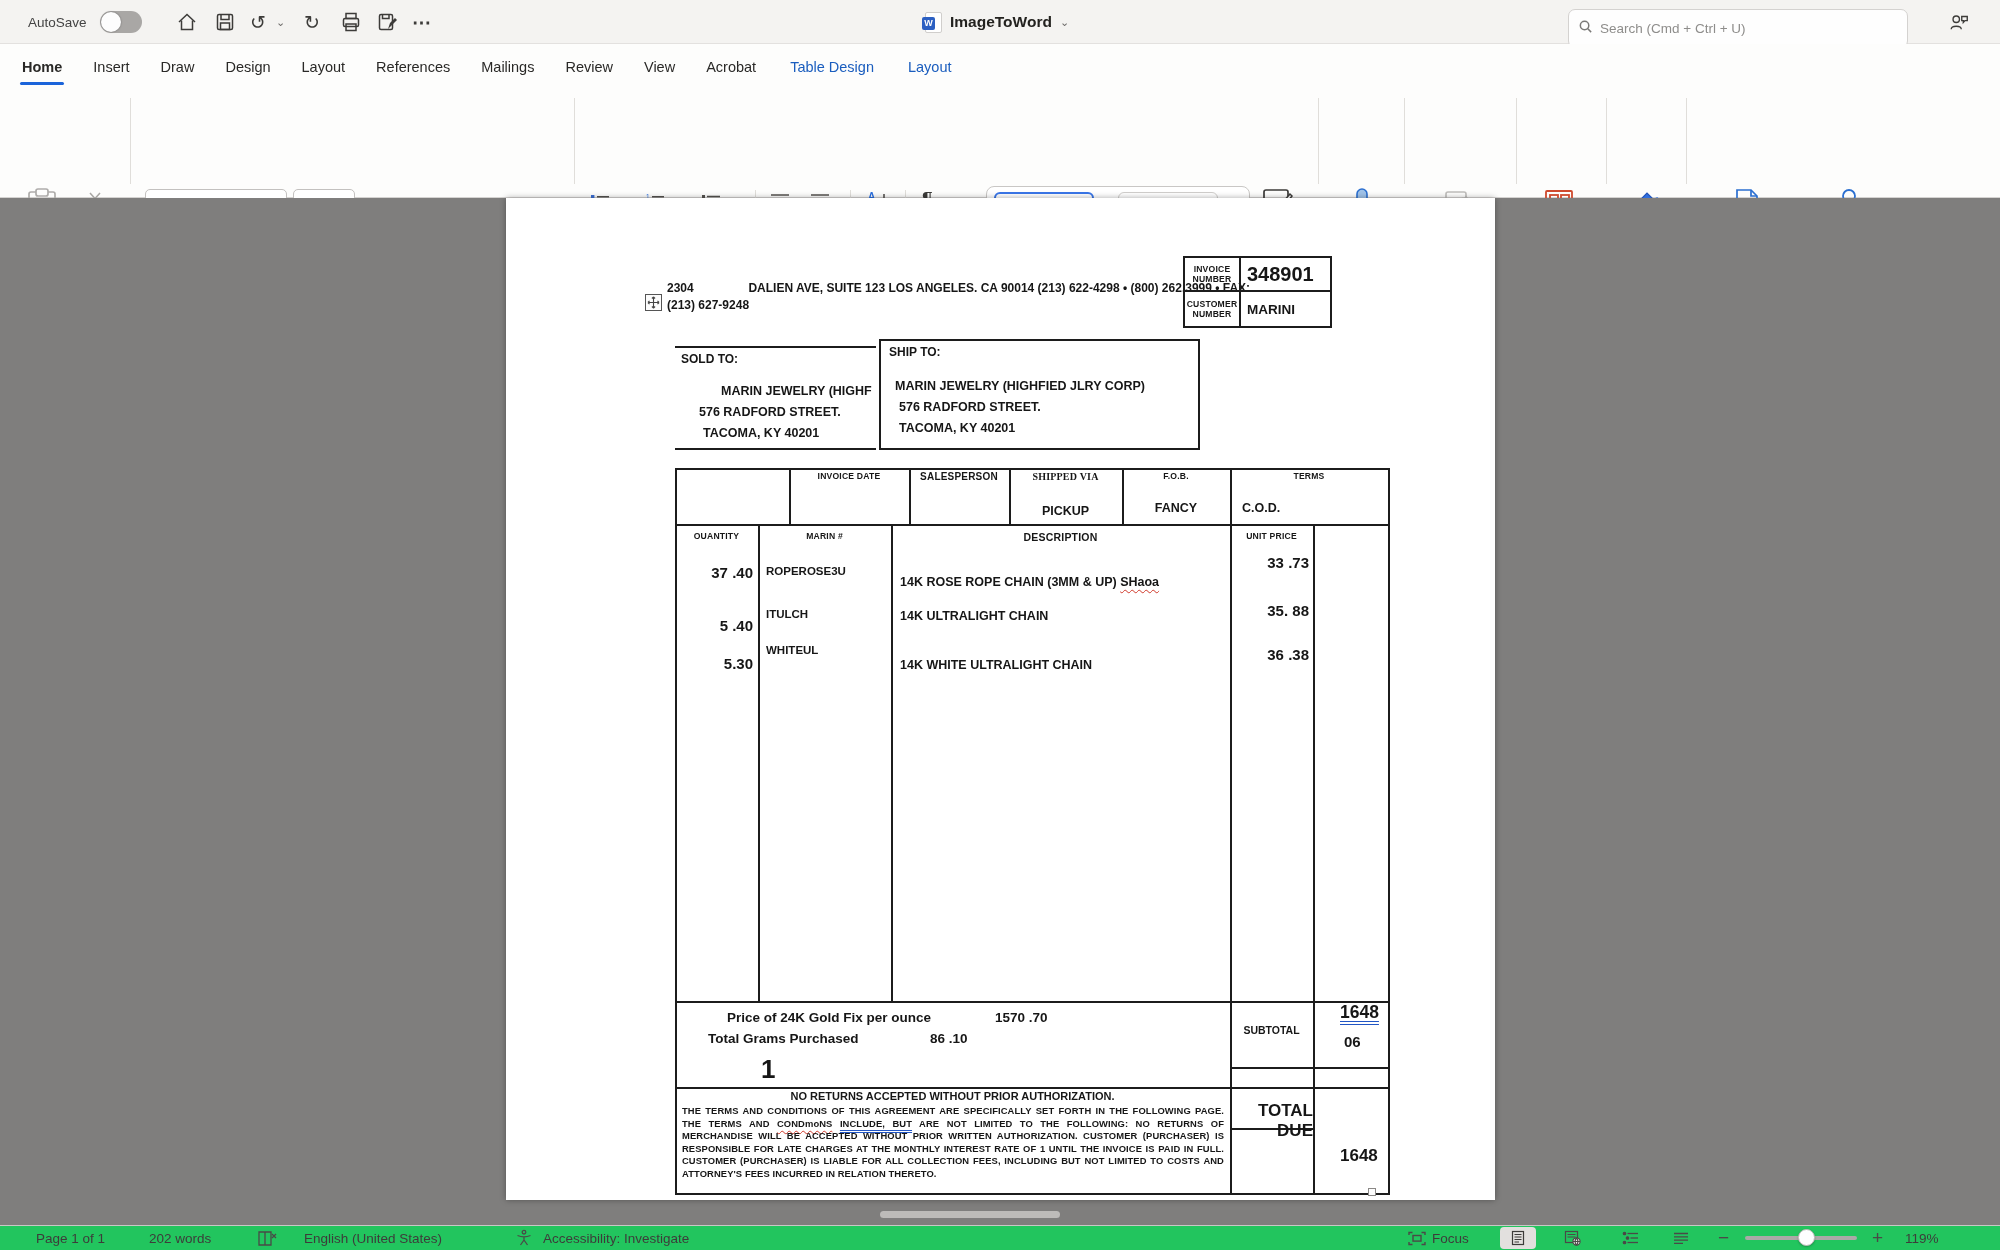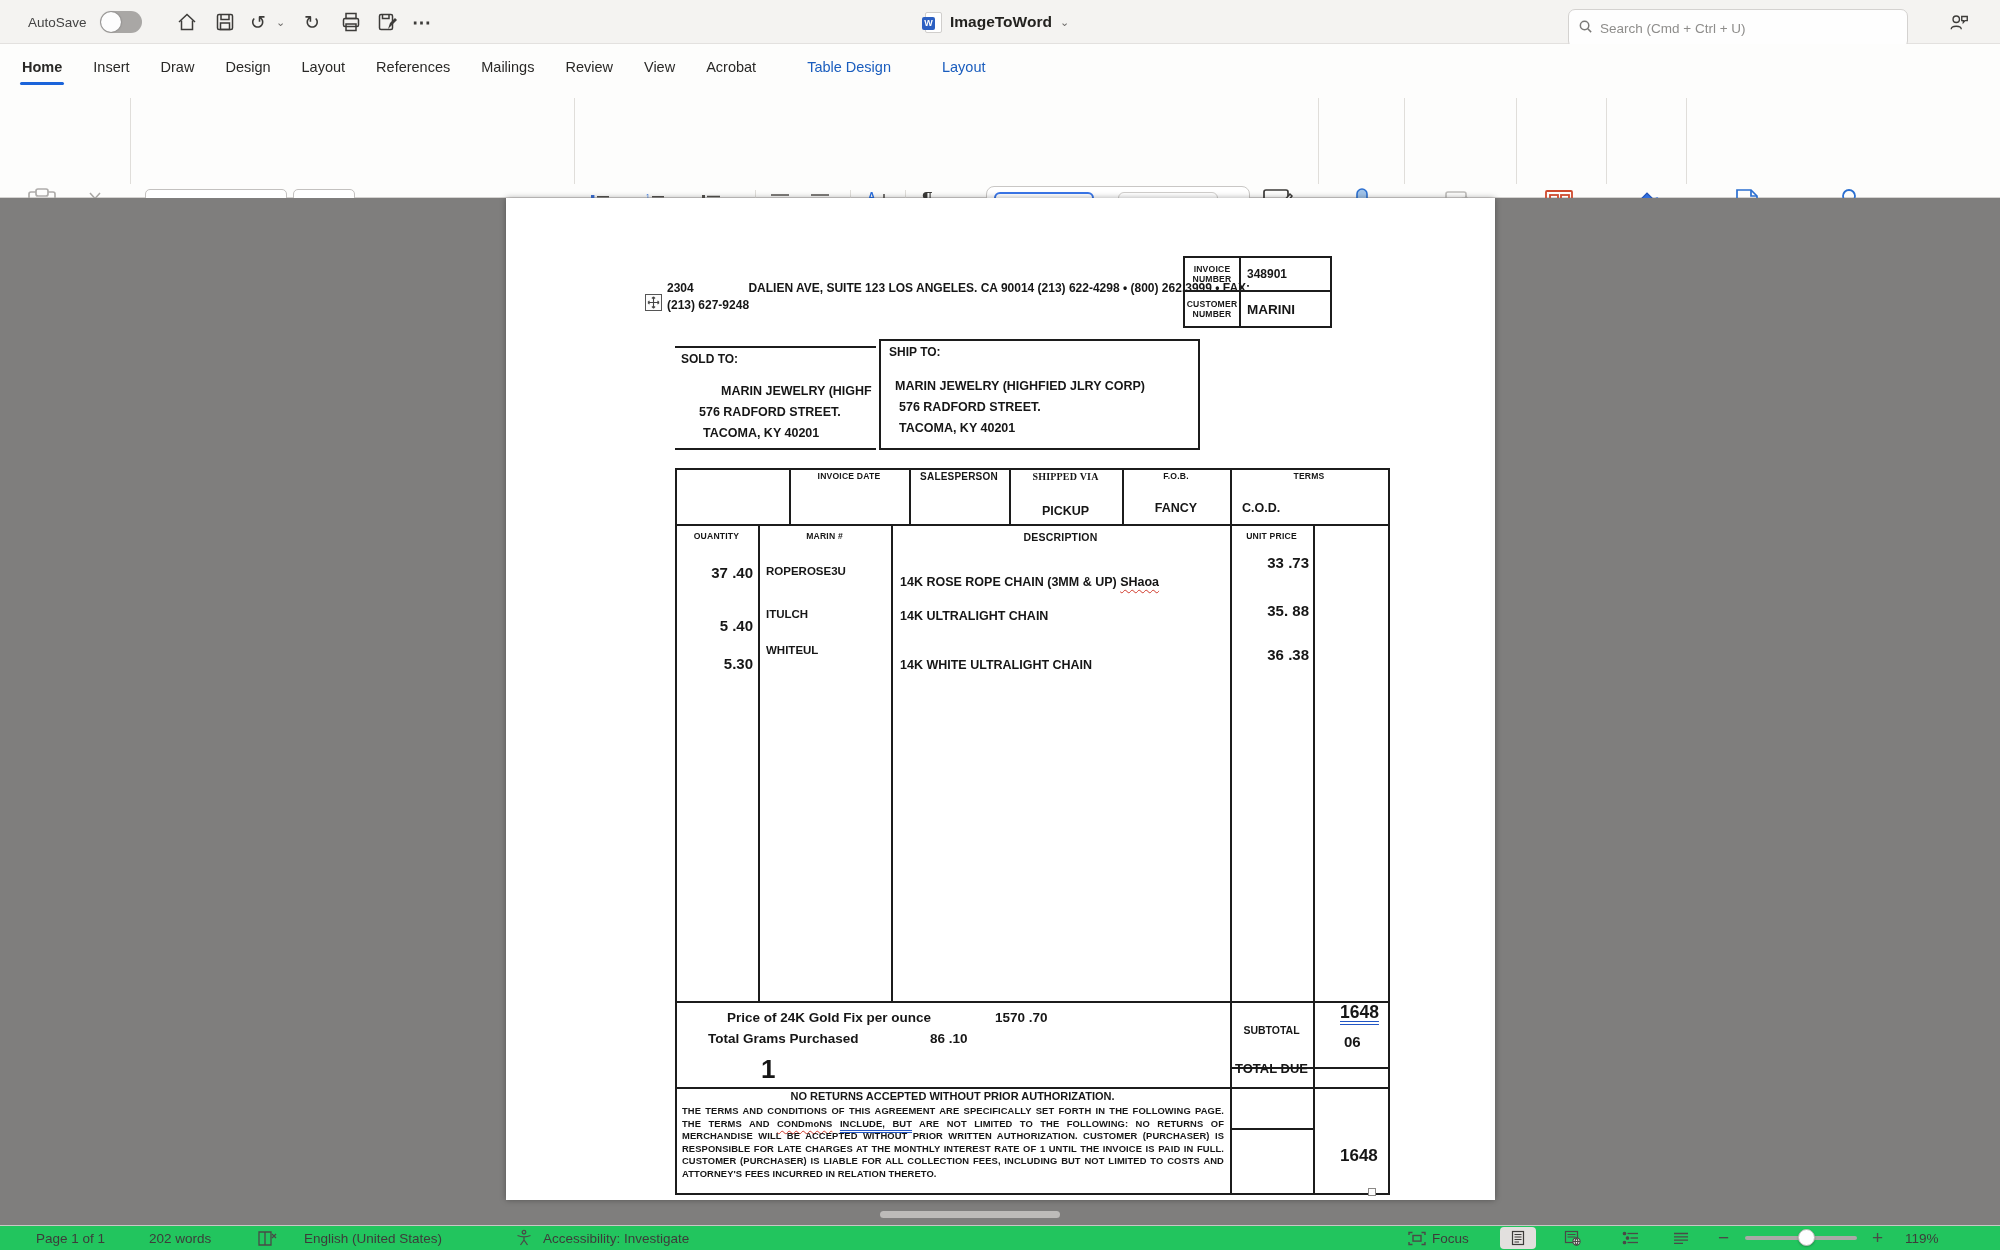--- a/index.html
+++ b/index.html
@@ -24,21 +24,21 @@
   #search-box { position:absolute; left:1568px; top:9px; width:340px; height:39px; border:1px solid #d4d2d0; border-radius:7px; background:#fefefe; display:flex; align-items:center; padding:0 9px; gap:7px; }
   #search-box input { border:none; outline:none; background:transparent; font-size:13.5px; color:#444; width:280px; font-family:"Liberation Sans",sans-serif; }
   #search-box input::placeholder { color:#8e8d8b; }
 
   
   #tabrow { position:absolute; left:0; top:44px; width:2000px; height:46px; background:#fdfdfc; }
   #tabs { position:absolute; left:20px; top:0; height:46px; display:flex; align-items:center; gap:27px; }
   .tab { font-size:14.5px; color:#2a2927; padding:4px 2px; position:relative; cursor:default; }
   .tab.active { font-weight:bold; }
   .tab.active::after { content:""; position:absolute; left:0; right:0; bottom:-6px; height:3px; background:#1b64da; border-radius:2px; }
-  .tab.ctx { color:#1a5dbe; margin-left:20px; }
+  .tab.ctx { color:#1a5dbe; margin-left:3px; }
   .pill { position:absolute; top:49px; height:34px; border:1px solid #d6d4d2; border-radius:8px; background:#fff; display:flex; align-items:center; justify-content:center; gap:7px; font-size:14.5px; color:#232220; }
   #btn-comments { left:1573px; width:142px; }
   #btn-editing { left:1742px; width:124px; }
   #btn-share { left:1887px; width:100px; background:#1b64da; border-color:#1b64da; color:#fff; }
 
   
   #ribbon { position:absolute; left:0; top:90px; width:2000px; height:108px; background:#fdfdfc; border-bottom:1px solid #d5d3d1; font-size:13px; color:#262524; }
   .rdiv { position:absolute; top:8px; height:86px; width:1px; background:#e0deda; }
   .rbtn { position:absolute; text-align:center; }
   .rlabel { font-size:13px; color:#262524; line-height:16px; }
@@ -441,21 +441,21 @@
       <span>DALIEN AVE, SUITE 123 LOS ANGELES. CA 90014 (213) 622-4298 • (800) 262.3999 • FAX:</span>
     </div>
     <div class="abs" style="left:161px; top:100px; font-size:12px;">(213) 627-9248</div>
 
     <div class="abs" style="left:677px; top:58px; width:149px; height:72px; border:2px solid #1c1c1c;">
       <div style="display:grid; grid-template-columns:56px 1fr; grid-template-rows:34px 34px; height:100%;">
         <div style="border-right:2px solid #1c1c1c; border-bottom:2px solid #1c1c1c; display:flex; flex-direction:column; align-items:center; justify-content:center;" class="cell-label">
           <span>INVOICE</span>
               <span>NUMBER</span>
         </div>
-        <div style="border-bottom:2px solid #1c1c1c; display:flex; align-items:center; padding-left:6px; font-size:12px;">348901</div>
+        <div style="border-bottom:2px solid #1c1c1c; display:flex; align-items:center; padding-left:6px; font-size:20px;">348901</div>
         <div style="border-right:2px solid #1c1c1c; display:flex; flex-direction:column; align-items:center; justify-content:center;" class="cell-label">
           <span>CUSTOMER</span>
               <span>NUMBER</span>
         </div>
         <div style="display:flex; align-items:center; padding-left:6px; font-size:13.5px;">MARINI</div>
       </div>
     </div>
 
     <div class="abs" style="left:169px; top:148px; width:201px; height:104px; border-top:2px solid #1c1c1c; border-bottom:2px solid #1c1c1c;">
       <div style="padding:4px 0 0 6px; font-size:12px;">SOLD TO:</div>
@@ -522,21 +522,21 @@
     <div class="abs" style="left:221px; top:812px; font-size:13.5px;">Price of 24K Gold Fix per ounce</div>
     <div class="abs" style="left:489px; top:812px; font-size:13.5px;">1570 .70</div>
     <div class="abs" style="left:202px; top:833px; font-size:13.5px;">Total Grams Purchased</div>
     <div class="abs" style="left:424px; top:833px; font-size:13.5px;">86 .10</div>
     <div class="abs" style="left:255px; top:856px; font-size:26px;">1</div>
 
     <div class="abs" style="left:724px; top:826px; width:83px; text-align:center; font-size:10.5px;">SUBTOTAL</div>
     <div class="abs bluedbl" style="left:834px; top:804px; font-size:17.5px;">1648</div>
     <div class="abs" style="left:838px; top:835px; font-size:15px;">06</div>
 
-    <div class="abs" style="left:724px; top:863px; width:83px; text-align:center; font-size:13px;">TOTAL DUE</div>
+    <div class="abs" style="left:724px; top:903px; width:83px; text-align:right; font-size:17px;">TOTAL DUE</div>
     <div class="abs" style="left:834px; top:948px; font-size:17px;">1648</div>
 
     <div class="abs" style="left:169px; top:892px; width:555px; text-align:center; font-size:11px;">NO RETURNS ACCEPTED WITHOUT PRIOR AUTHORIZATION.</div>
     <div class="abs" id="terms-body" style="left:176px; top:907px; width:542px;">
       <span>THE TERMS AND CONDITIONS OF THIS AGREEMENT ARE SPECIFICALLY SET FORTH IN THE FOLLOWING PAGE. THE TERMS AND </span><span class="wavy">CONDmoNS</span><span> </span><span class="bluedbl">INCLUDE, BUT</span><span> ARE NOT LIMITED TO THE FOLLOWING: NO RETURNS OF MERCHANDISE WILL BE ACCEPTED WITHOUT PRIOR WRITTEN AUTHORIZATION. CUSTOMER (PURCHASER) IS RESPONSIBLE FOR LATE CHARGES AT THE MONTHLY INTEREST RATE OF 1 UNTIL THE INVOICE IS PAID IN FULL. CUSTOMER (PURCHASER) IS LIABLE FOR ALL COLLECTION FEES, INCLUDING BUT NOT LIMITED TO COSTS AND ATTORNEY'S FEES INCURRED IN RELATION THERETO.</span>
     </div>
 
     <div class="abs" style="left:862px; top:990px; width:8px; height:8px; border:1px solid #8a8886; background:#fdfdfd;"></div>
   </div>
 

